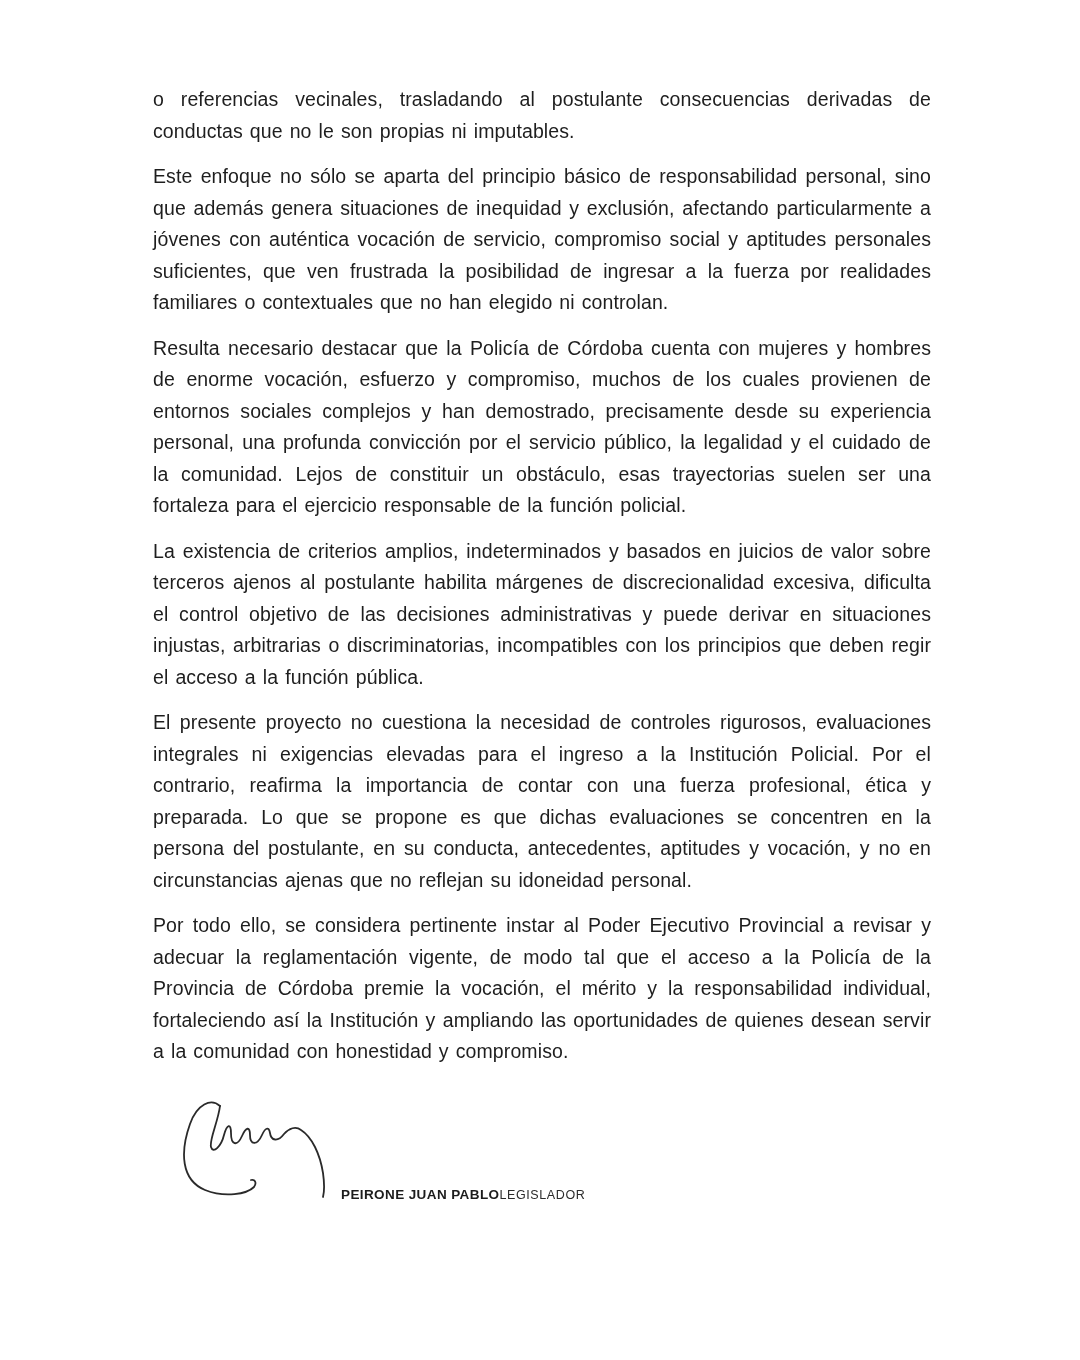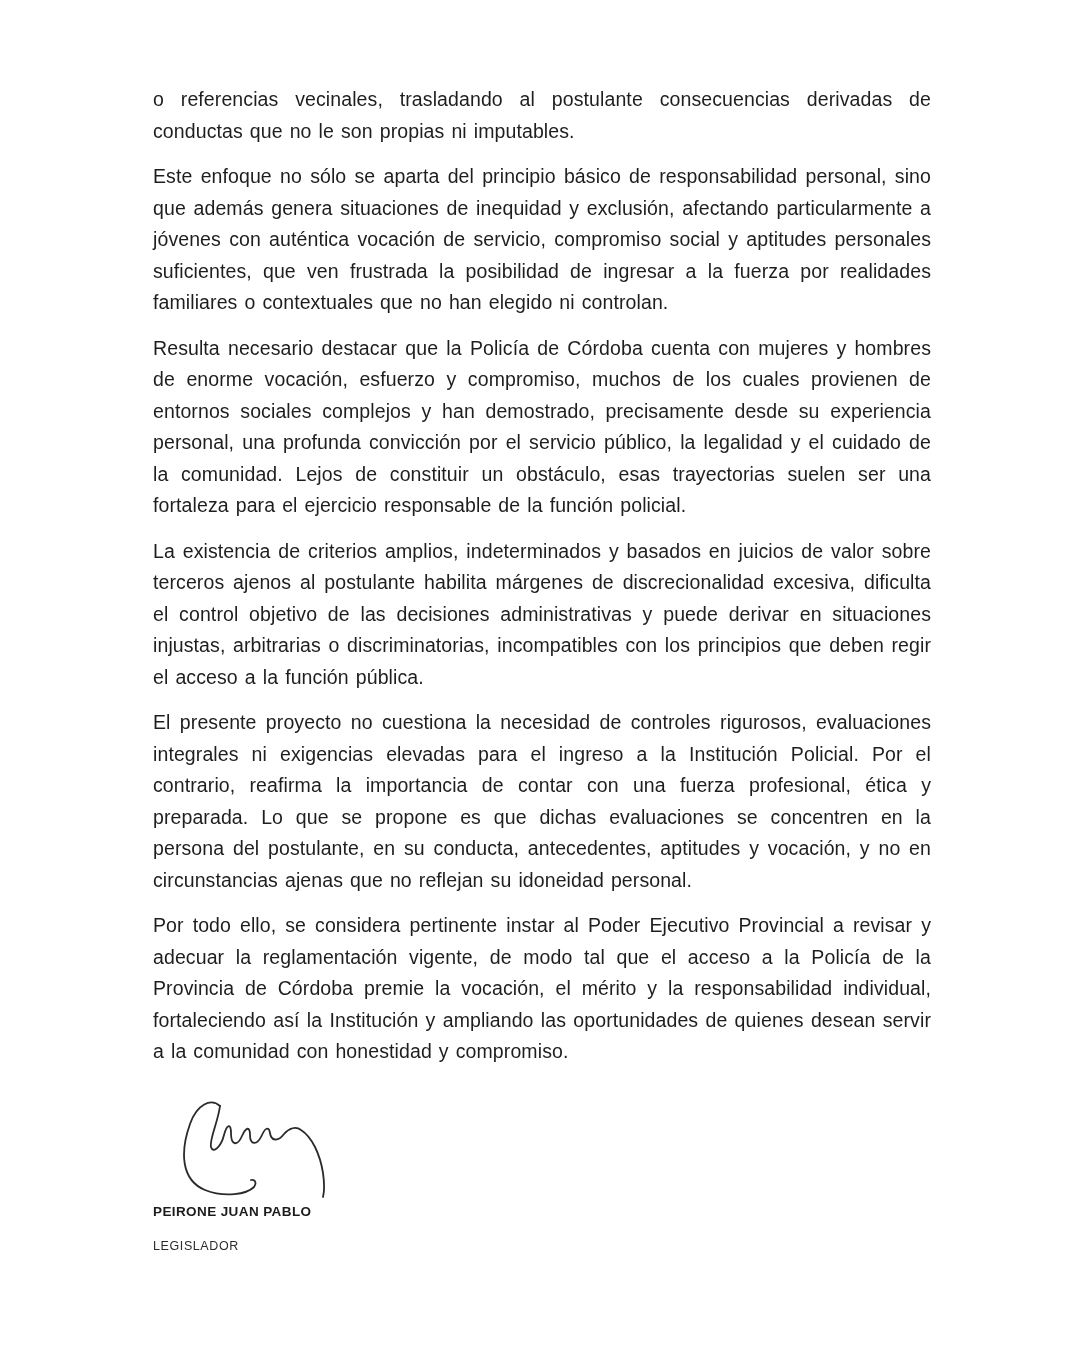--- a/index.html
+++ b/index.html
@@ -29,22 +29,22 @@
     line-height: 31.5px;
     text-align: justify;
     text-justify: inter-word;
     letter-spacing: 0.1px;
     word-spacing: 1.5px;
   }
   .sig-block {
     margin-top: 26px;
     width: 100%;
     display: flex;
-    flex-direction: column;
-    align-items: flex-start;
+    flex-direction: row;
+    align-items: flex-end;
   }
   .sig-drawing {
     display: block;
     margin-left: 18px;
   }
   .sig-name {
     margin-top: 2px;
     font-size: 13.5px;
     font-weight: bold;
     letter-spacing: 0.4px;

